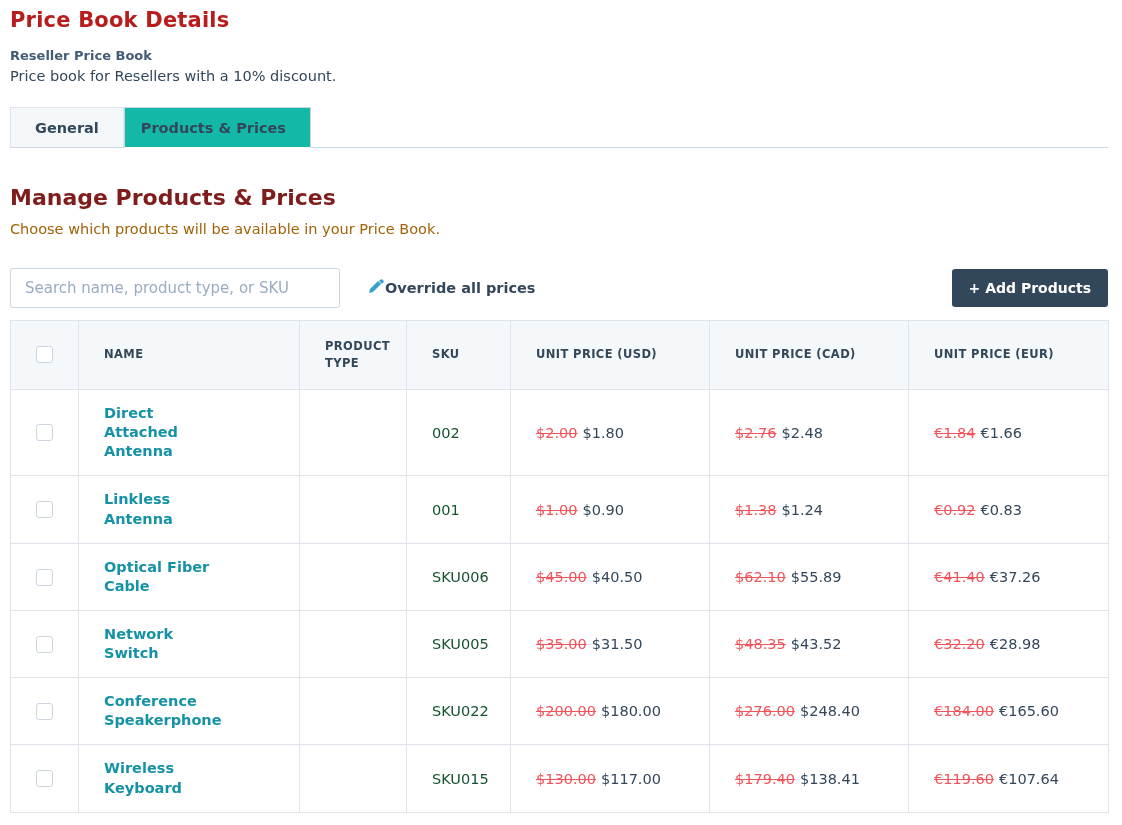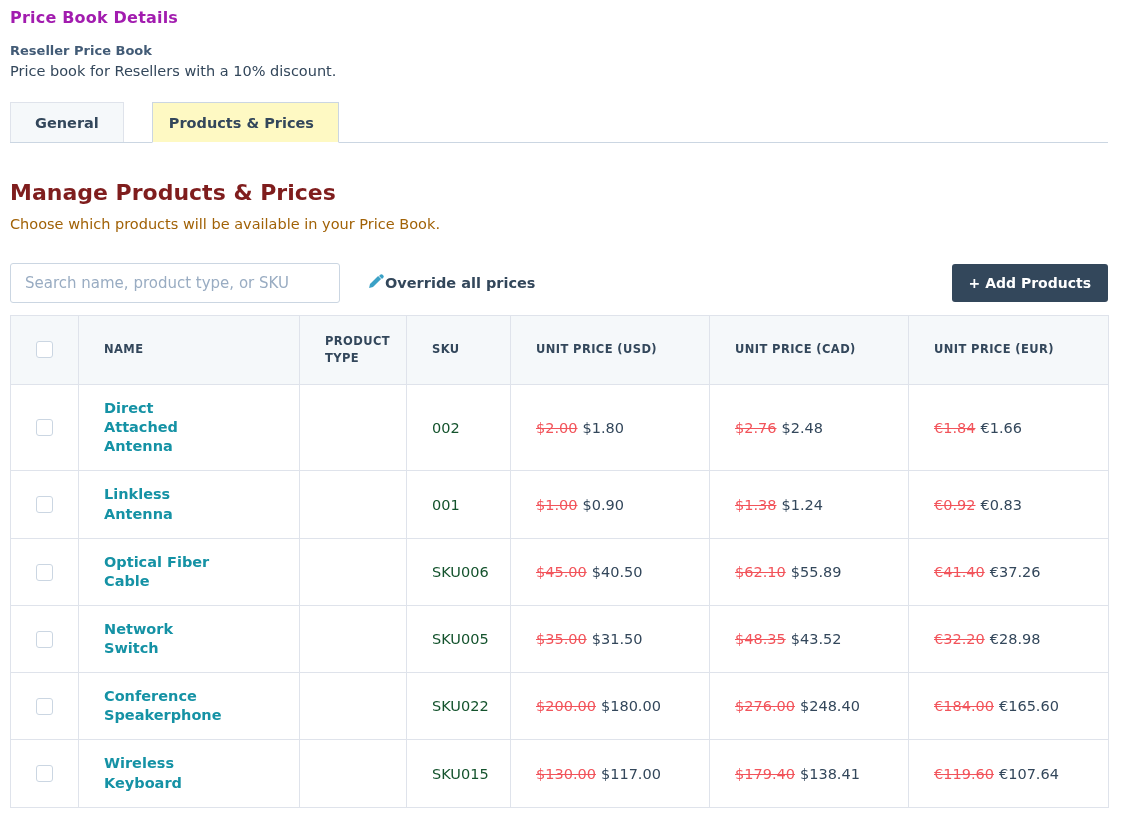--- a/index.html
+++ b/index.html
@@ -1,27 +1,27 @@
 <!DOCTYPE html>
 <html><head>
 <meta charset="utf-8">
 <style>
   * { box-sizing: border-box; margin: 0; padding: 0; }
   html, body { width: 1122px; height: 825px; overflow: hidden; background: #fff; }
   body { font-family: "DejaVu Sans", sans-serif; color: #33475b; }
   .page { padding: 8px 14px 0 10px; }
 
-  .page-title { font-size: 16px; font-weight: 700; color: #a21caf; letter-spacing: .2px; }
+  .page-title { font-size: 21px; font-weight: 700; color: #b91c1c; letter-spacing: .2px; }
   .pb-name { margin-top: 16px; font-size: 13px; font-weight: 600; color: #425b76; }
   .pb-desc { margin-top: 5px; font-size: 14.5px; color: #33475b; }
 
-  .tabbar { margin-top: 23px; width: 1098px; display: flex; align-items: flex-end; border-bottom: 1px solid #cbd6e2; gap: 28px; }
+  .tabbar { margin-top: 23px; width: 1098px; display: flex; align-items: flex-end; border-bottom: 1px solid #cbd6e2; }
   .tab { height: 40px; line-height: 40px; padding: 0 24px; font-size: 14.5px; font-weight: 700;
          color: #33475b; background: #f5f8fa; border: 1px solid #dfe3eb; border-bottom: none; cursor: pointer; }
-  .tab.active { background: #fef9c3; border: 1px solid #cbd6e2; border-bottom: 1px solid #fff;
+  .tab.active { background: #14b8a6; border: 1px solid #cbd6e2; border-bottom: 1px solid #fff;
                 margin-bottom: -1px; height: 41px; padding-left: 16px; }
 
   .section-heading { margin-top: 37px; font-size: 22px; font-weight: 700; color: #7f1d1d; }
   .section-subheading { margin-top: 11px; font-size: 14.5px; color: #a16207; }
 
   .toolbar { margin-top: 31px; display: flex; align-items: center; width: 1098px; }
   .search-input { width: 330px; height: 40px; border: 1px solid #cbd6e2; border-radius: 3px;
                   padding: 6px 14px; font-size: 15px; font-family: "DejaVu Sans", sans-serif; color: #33475b; outline: none; }
   .search-input::placeholder { color: #99acc2; }
   .override-link { margin-left: 28px; display: inline-flex; align-items: center; gap: 1px;

